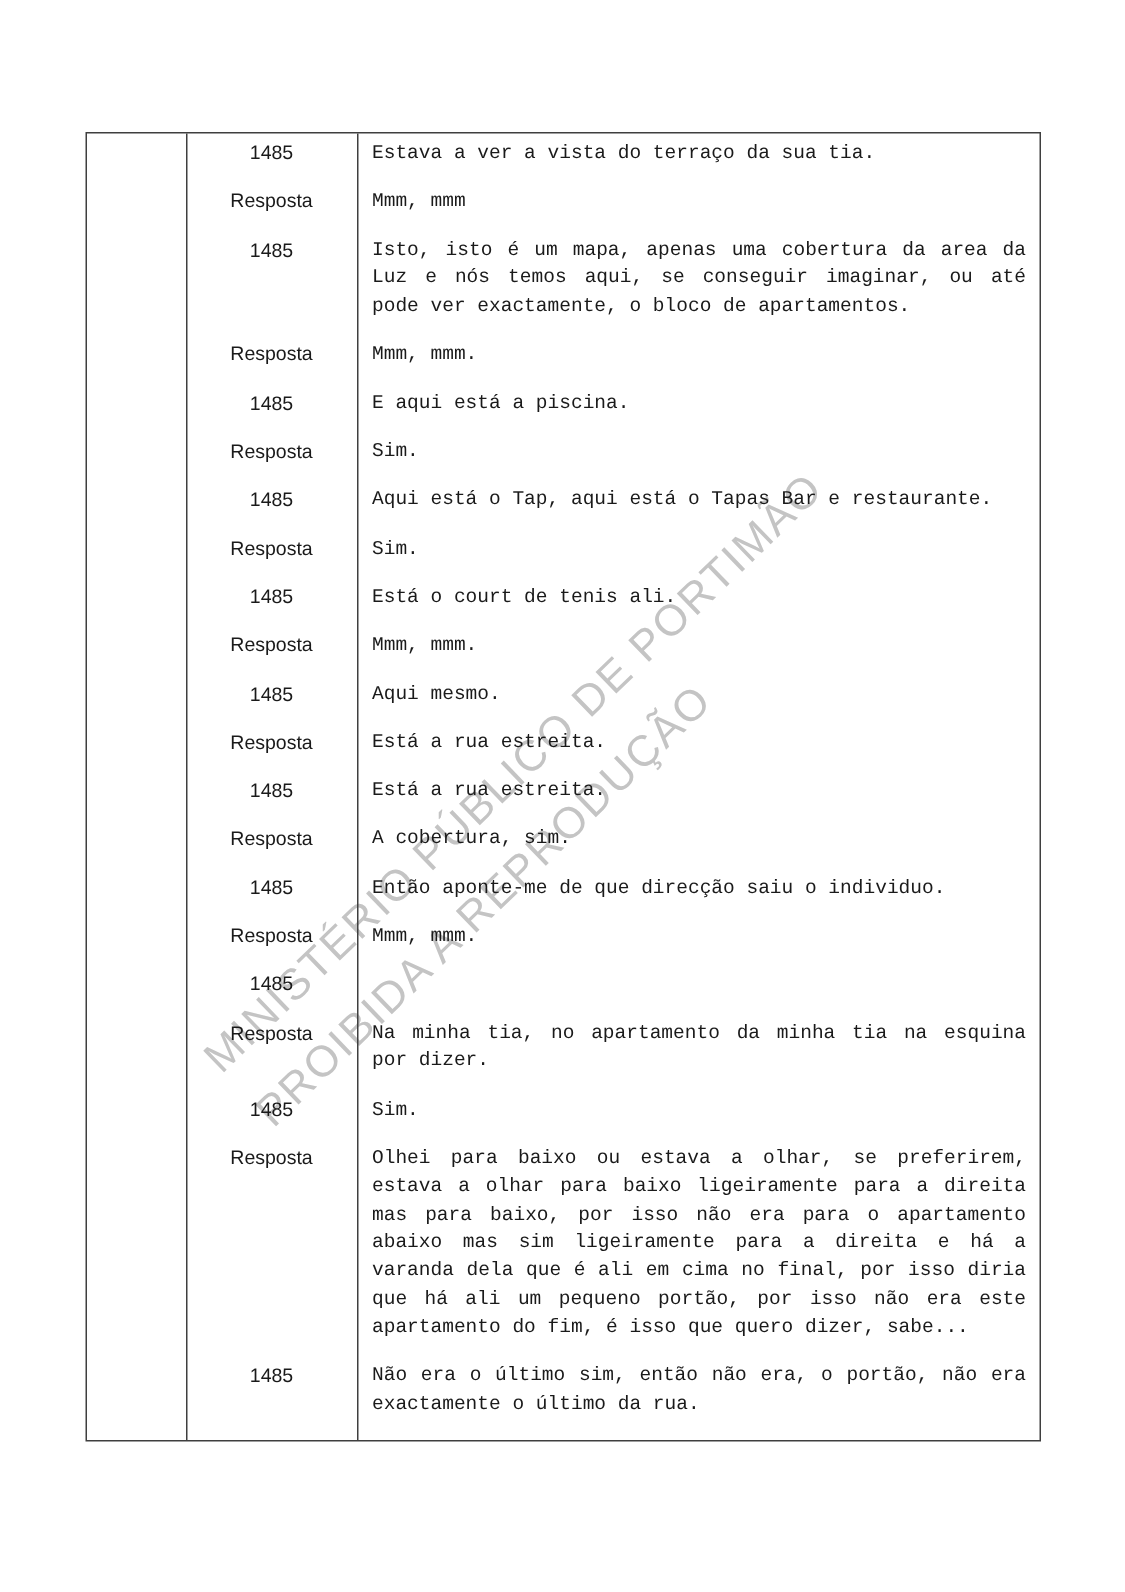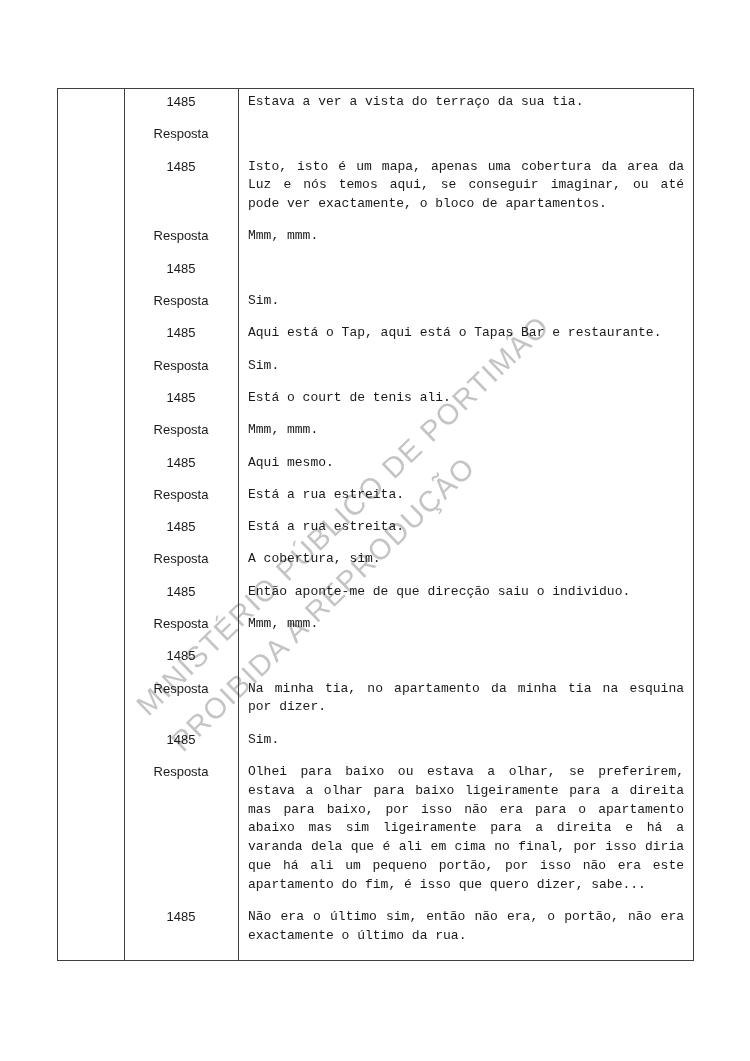--- a/index.html
+++ b/index.html
@@ -105,37 +105,39 @@
 
       <div class="entry">
         <div class="cell-blank"></div>
         <div class="cell-speaker">1485</div>
         <div class="cell-text">Estava a ver a vista do terraço da sua tia.</div>
       </div>
 
       <div class="entry">
         <div class="cell-blank"></div>
         <div class="cell-speaker">Resposta</div>
+        <div class="cell-text">Mmm, mmm</div>
       </div>
 
       <div class="entry">
         <div class="cell-blank"></div>
         <div class="cell-speaker">1485</div>
         <div class="cell-text">Isto, isto é um mapa, apenas uma cobertura da area da Luz e nós temos aqui, se conseguir imaginar, ou até pode ver exactamente, o bloco de apartamentos.</div>
       </div>
 
       <div class="entry">
         <div class="cell-blank"></div>
         <div class="cell-speaker">Resposta</div>
         <div class="cell-text">Mmm, mmm.</div>
       </div>
 
       <div class="entry">
         <div class="cell-blank"></div>
         <div class="cell-speaker">1485</div>
+        <div class="cell-text">E aqui está a piscina.</div>
       </div>
 
       <div class="entry">
         <div class="cell-blank"></div>
         <div class="cell-speaker">Resposta</div>
         <div class="cell-text">Sim.</div>
       </div>
 
       <div class="entry">
         <div class="cell-blank"></div>

